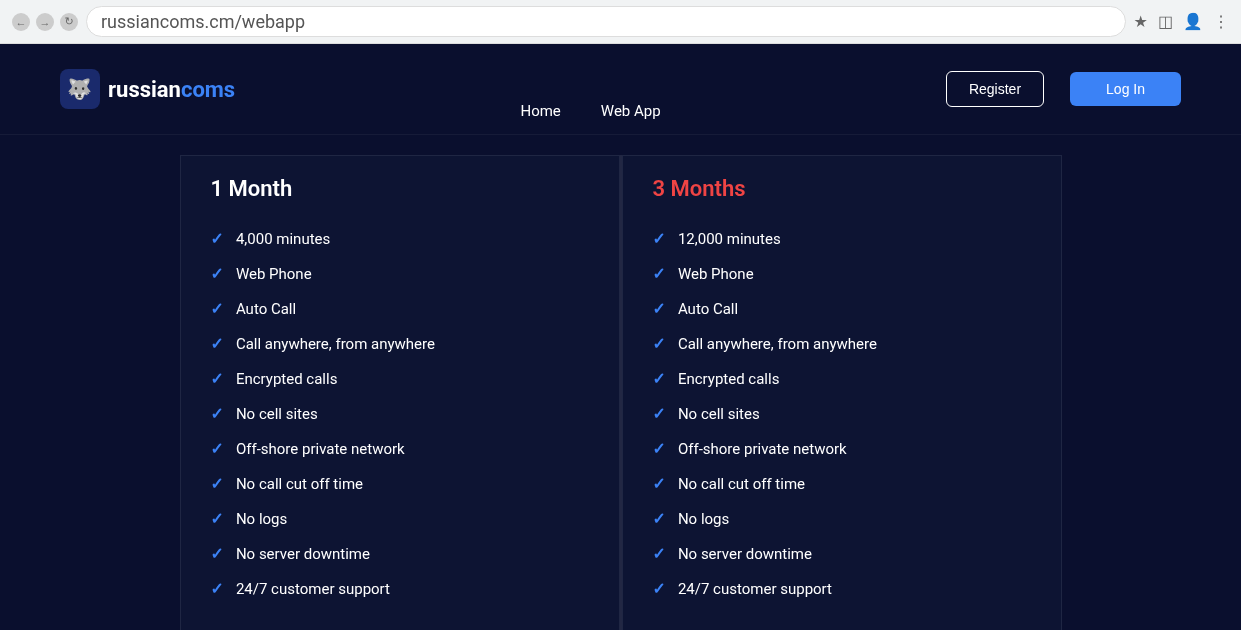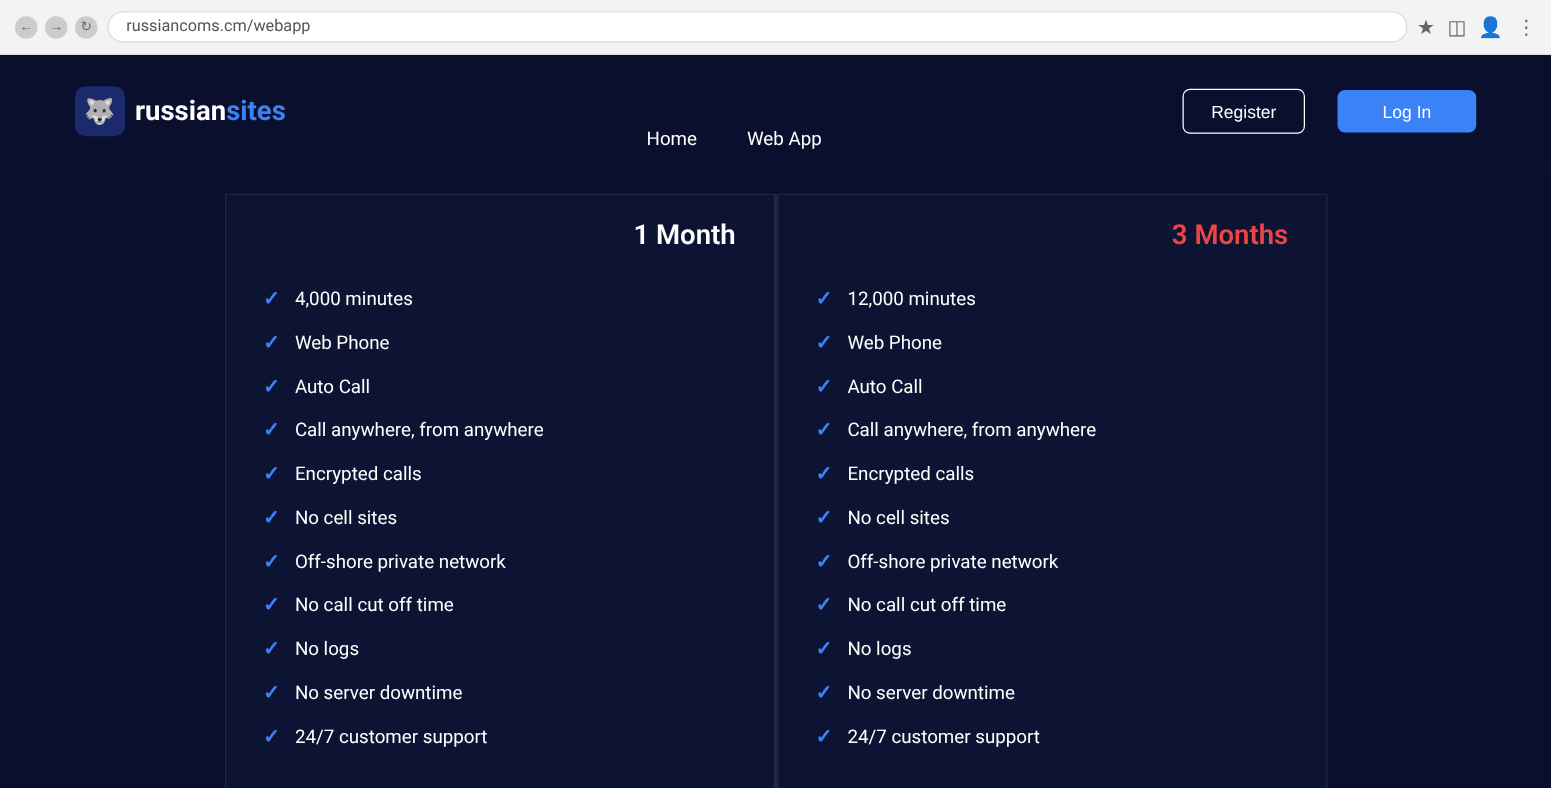--- a/index.html
+++ b/index.html
@@ -43,21 +43,21 @@
       background: white;
       border: 1px solid #ddd;
       border-radius: 20px;
       padding: 4px 14px;
       font-size: 13px;
       color: #333;
       display: flex;
       align-items: center;
       gap: 6px;
     }
-    .address-text { color: #555; font-size: 13px; }
+    .address-text { color: #555; font-size: 18px; }
     .browser-icons {
       display: flex;
       gap: 10px;
       align-items: center;
       color: #666;
       font-size: 16px;
     }
 
     
     .navbar {
@@ -144,21 +144,21 @@
     }
 
     .card-divider {
       width: 2px;
       background: rgba(255,255,255,0.1);
     }
 
     .plan-title {
       font-size: 22px;
       font-weight: 600;
-      text-align: right;
+      text-align: left;
       margin-bottom: 20px;
     }
     .plan-title.white { color: white; }
     .plan-title.blue { color: #ef4444; }
 
     .features-list {
       list-style: none;
       flex: 1;
     }
     .feature-item {
@@ -203,21 +203,21 @@
     <span>◫</span>
     <span>👤</span>
     <span>⋮</span>
   </div>
 </div>
 
 <nav class="navbar">
   <div class="logo-area">
     <div class="logo-icon">🐺</div>
     <span class="logo-text">
-      <span class="logo-russian">russian</span><span class="logo-coms">sites</span>
+      <span class="logo-russian">russian</span><span class="logo-coms">coms</span>
     </span>
   </div>
   <div class="nav-links">
     <a class="nav-link">Home</a>
     <a class="nav-link">Web App</a>
   </div>
   <div class="nav-buttons">
     <button class="btn-register">Register</button>
     <button class="btn-login">Log In</button>
   </div>

